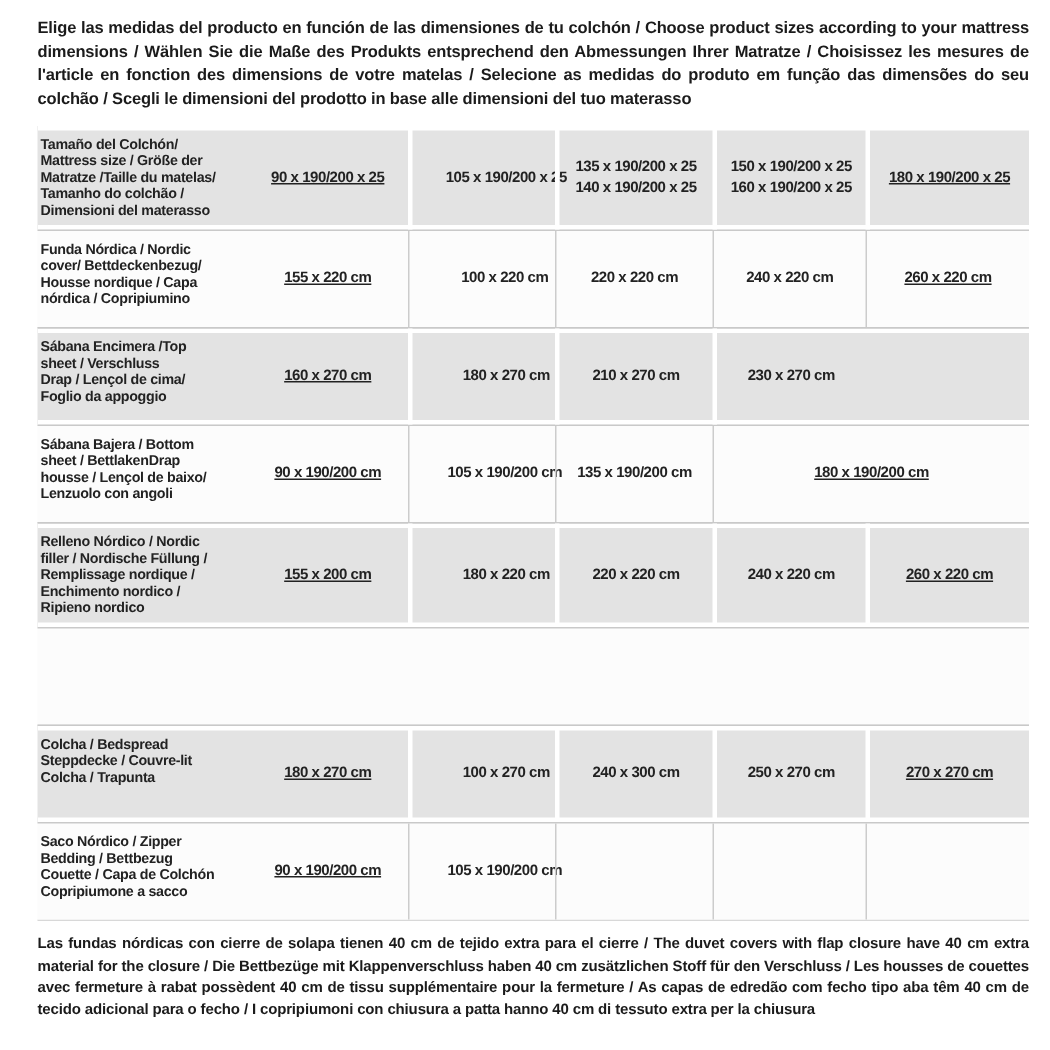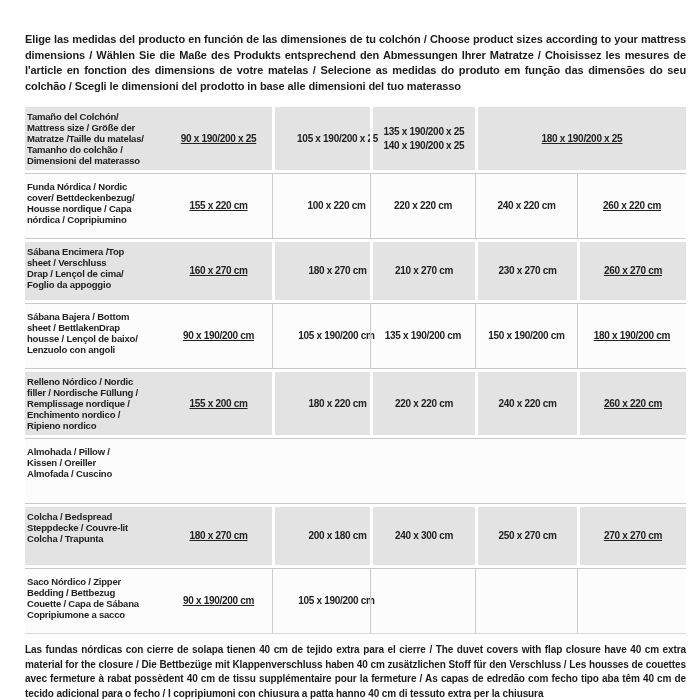--- a/index.html
+++ b/index.html
@@ -12,21 +12,20 @@
   *{margin:0;padding:0;box-sizing:border-box;}
   html,body{width:700px;height:700px;background:#ffffff;overflow:hidden;}
   body{
     font-family:"Liberation Sans", sans-serif;
     color:var(--text);
     -webkit-font-smoothing:antialiased;
   }
   .page{
     width:700px;height:520px;
     padding:12px 14px 10px 25px;
-    margin-top:20px;
   }
   .intro{
     font-size:11px;
     font-weight:bold;
     line-height:1.42;
     text-align:justify;
     letter-spacing:-0.1px;
     color:#1b1b1b;
     margin-bottom:10px;
   }
@@ -117,20 +116,24 @@
           <div class="cell c1">
             <div class="val-line">90 x 190/200 x 25</div>
           </div>
           <div class="cell c2">
             <div class="val-line">105 x 190/200 x 25</div>
           </div>
           <div class="cell c3">
             <div class="val-line">135 x 190/200 x 25</div>
             <div class="val-line">140 x 190/200 x 25</div>
           </div>
+          <div class="cell c4">
+            <div class="val-line">150 x 190/200 x 25</div>
+            <div class="val-line">160 x 190/200 x 25</div>
+          </div>
           <div class="cell c5">
             <div class="val-line">180 x 190/200 x 25</div>
           </div>
         </div>
       </div>
       <div class="trow white">
         <div class="label-cell">
           <div class="label-line">Funda Nórdica /  Nordic</div>
           <div class="label-line">cover/ Bettdeckenbezug/</div>
           <div class="label-line">Housse nordique  / Capa</div>
@@ -167,44 +170,38 @@
           </div>
           <div class="cell c2">
             <div class="val-line">180 x 270 cm</div>
           </div>
           <div class="cell c3">
             <div class="val-line">210 x 270 cm</div>
           </div>
           <div class="cell c4">
             <div class="val-line">230 x 270 cm</div>
           </div>
-          <div class="cell c5">
-            <div class="val-line">260 x 270 cm</div>
-          </div>
         </div>
       </div>
       <div class="trow white">
         <div class="label-cell">
           <div class="label-line">Sábana Bajera / Bottom</div>
           <div class="label-line">sheet / BettlakenDrap</div>
           <div class="label-line">housse / Lençol de baixo/</div>
           <div class="label-line">Lenzuolo con angoli</div>
         </div>
         <div class="vals">
           <div class="cell c1">
             <div class="val-line">90 x 190/200 cm</div>
           </div>
           <div class="cell c2">
             <div class="val-line">105 x 190/200 cm</div>
           </div>
           <div class="cell c3">
             <div class="val-line">135 x 190/200 cm</div>
-          </div>
-          <div class="cell c4">
-            <div class="val-line">150 x 190/200 cm</div>
           </div>
           <div class="cell c5">
             <div class="val-line">180 x 190/200 cm</div>
           </div>
         </div>
       </div>
       <div class="trow gray">
         <div class="label-cell">
           <div class="label-line">Relleno Nórdico / Nordic</div>
           <div class="label-line">filler / Nordische Füllung /</div>
@@ -224,55 +221,50 @@
           </div>
           <div class="cell c4">
             <div class="val-line">240 x 220 cm</div>
           </div>
           <div class="cell c5">
             <div class="val-line">260 x 220 cm</div>
           </div>
         </div>
       </div>
       <div class="trow white">
-        <div class="label-cell">
-          <div class="label-line">Almohada  / Pillow /</div>
-          <div class="label-line">Kissen / Oreiller</div>
-          <div class="label-line">Almofada / Cuscino</div>
-        </div>
       </div>
       <div class="trow gray">
         <div class="label-cell">
           <div class="label-line">Colcha / Bedspread</div>
           <div class="label-line">Steppdecke / Couvre-lit</div>
           <div class="label-line">Colcha / Trapunta</div>
         </div>
         <div class="vals">
           <div class="cell c1">
             <div class="val-line">180 x 270 cm</div>
           </div>
           <div class="cell c2">
-            <div class="val-line">200 x 180 cm</div>
+            <div class="val-line">100 x 270 cm</div>
           </div>
           <div class="cell c3">
             <div class="val-line">240 x 300 cm</div>
           </div>
           <div class="cell c4">
             <div class="val-line">250 x 270 cm</div>
           </div>
           <div class="cell c5">
             <div class="val-line">270 x 270 cm</div>
           </div>
         </div>
       </div>
       <div class="trow white">
         <div class="label-cell">
           <div class="label-line">Saco Nórdico / Zipper</div>
           <div class="label-line">Bedding / Bettbezug</div>
-          <div class="label-line">Couette  / Capa de Sábana</div>
+          <div class="label-line">Couette  / Capa de Colchón</div>
           <div class="label-line">Copripiumone a sacco</div>
         </div>
         <div class="vals">
           <div class="cell c1">
             <div class="val-line">90 x 190/200 cm</div>
           </div>
           <div class="cell c2">
             <div class="val-line">105 x 190/200 cm</div>
           </div>
           <div class="cell c3"></div>

